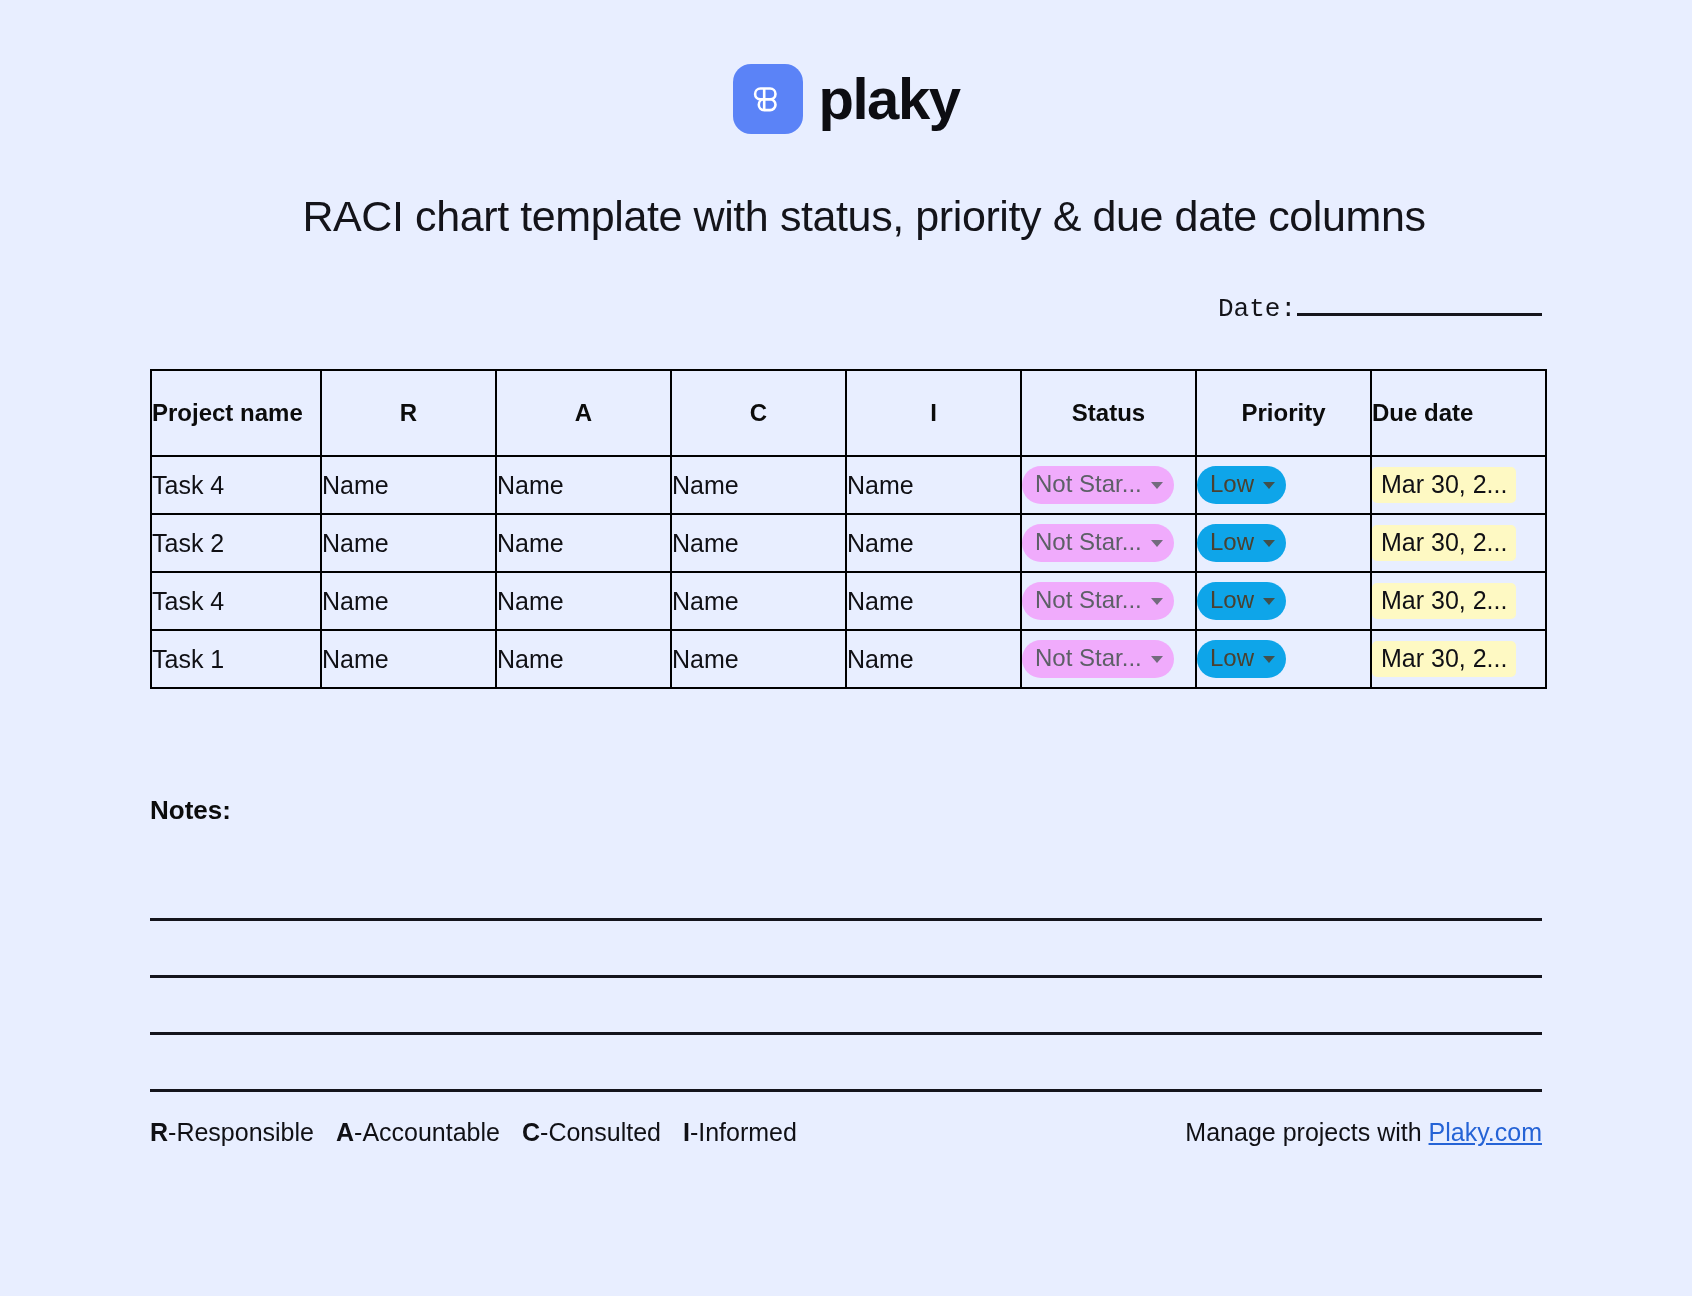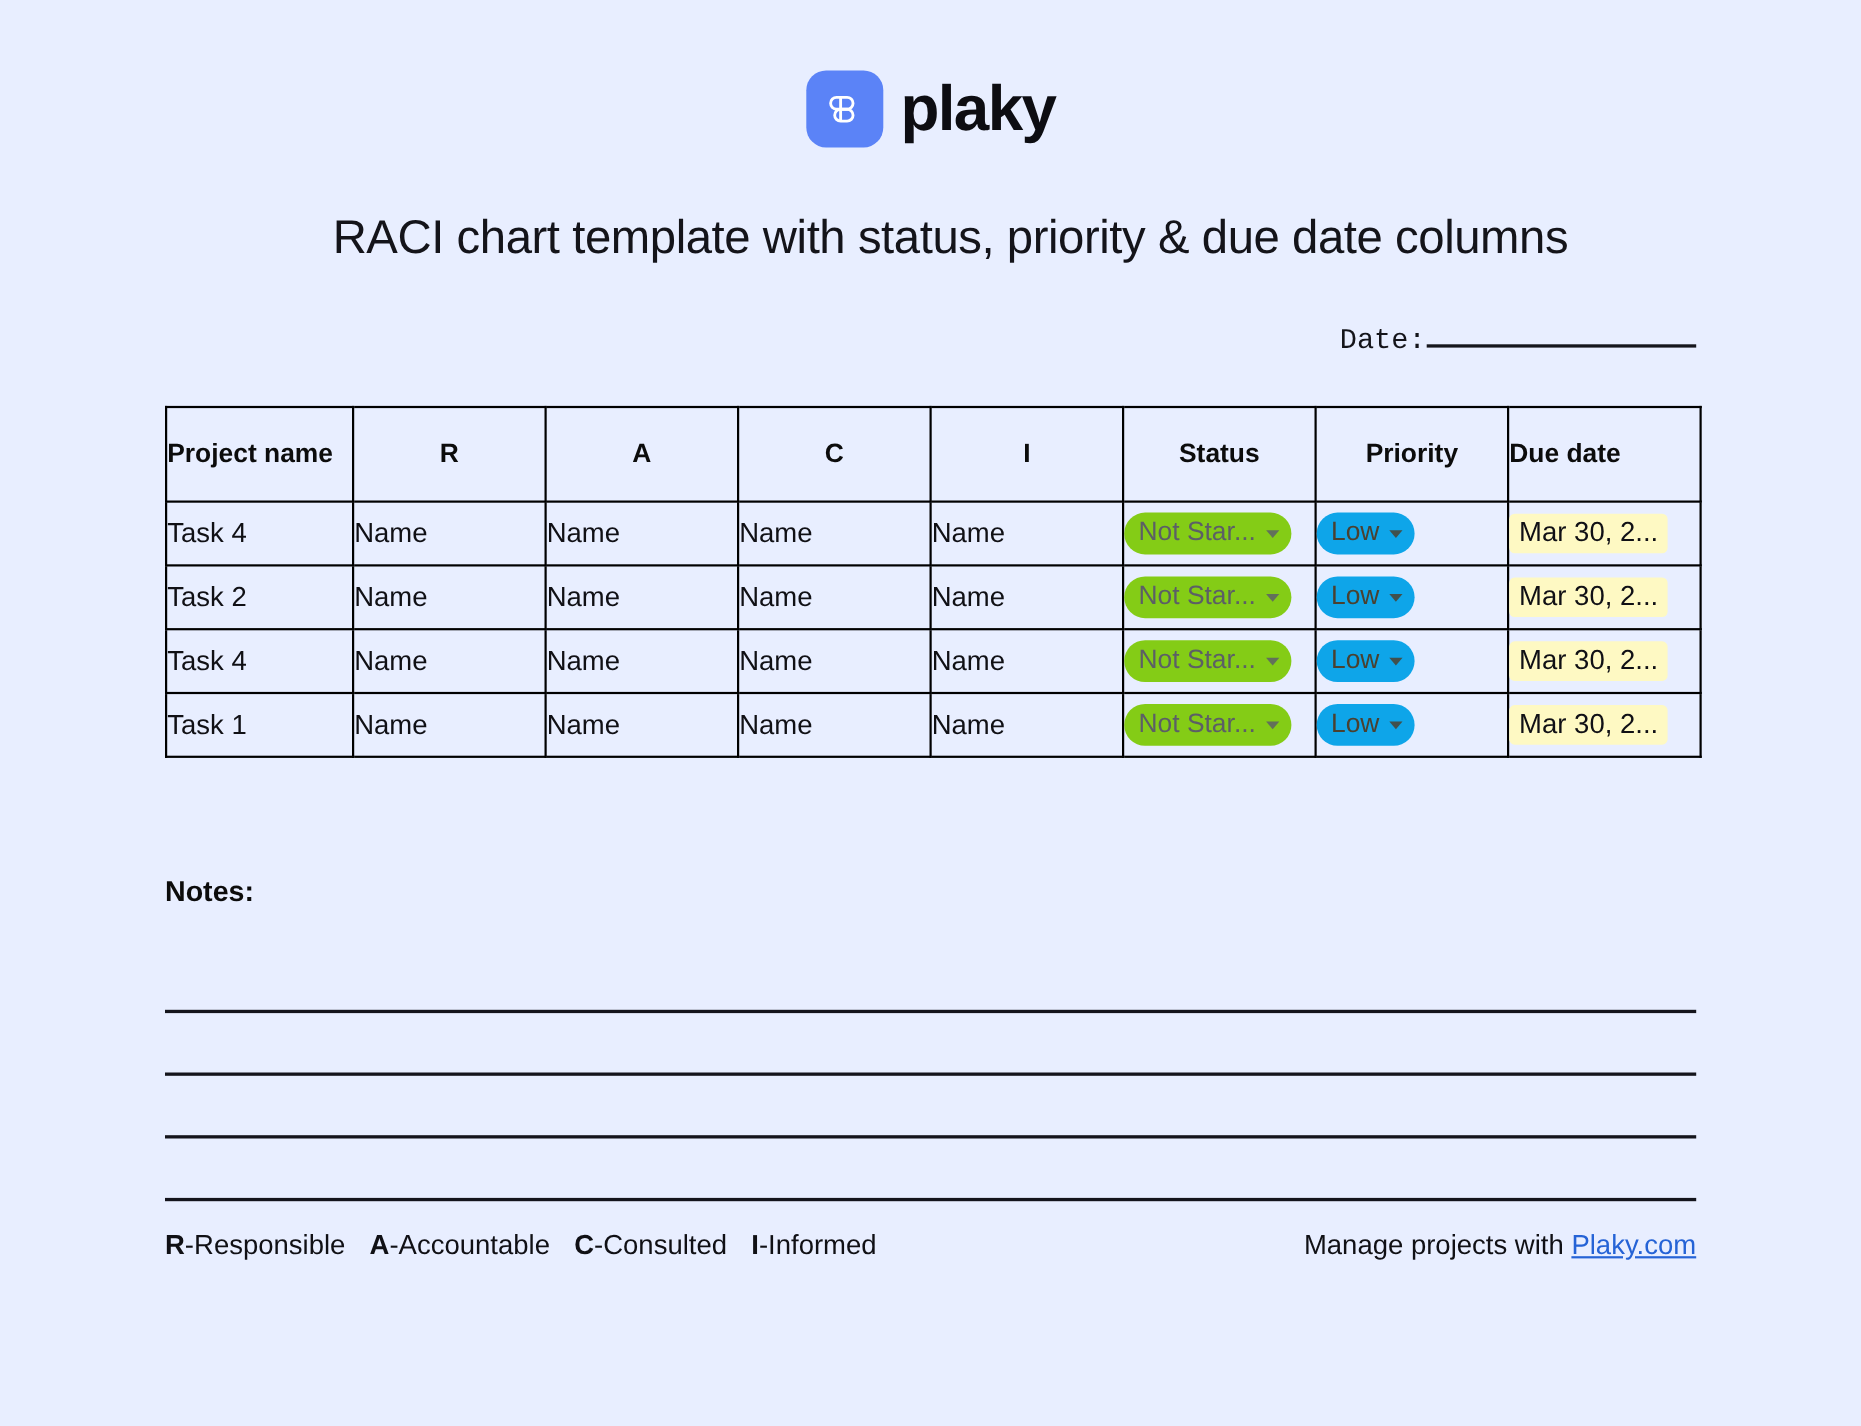--- a/index.html
+++ b/index.html
@@ -123,21 +123,21 @@
     display: inline-flex;
     align-items: center;
     gap: 9px;
     border-radius: 999px;
     padding: 5px 11px 6px 13px;
     font-size: 24px;
     line-height: 1.1;
     white-space: nowrap;
   }
   .badge-status {
-    background: #84cc16;
+    background: #f0abfc;
     color: #5c5f66;
   }
   .badge-priority {
     background: #0ea5e9;
     color: #4a4130;
   }
   .caret {
     width: 0;
     height: 0;
     border-left: 6px solid transparent;

